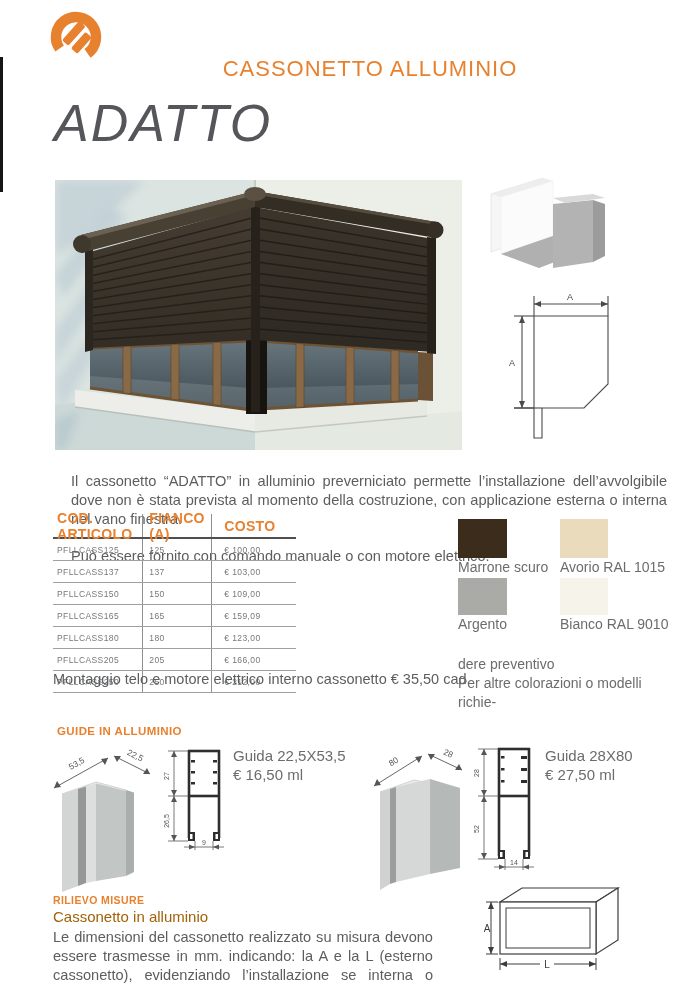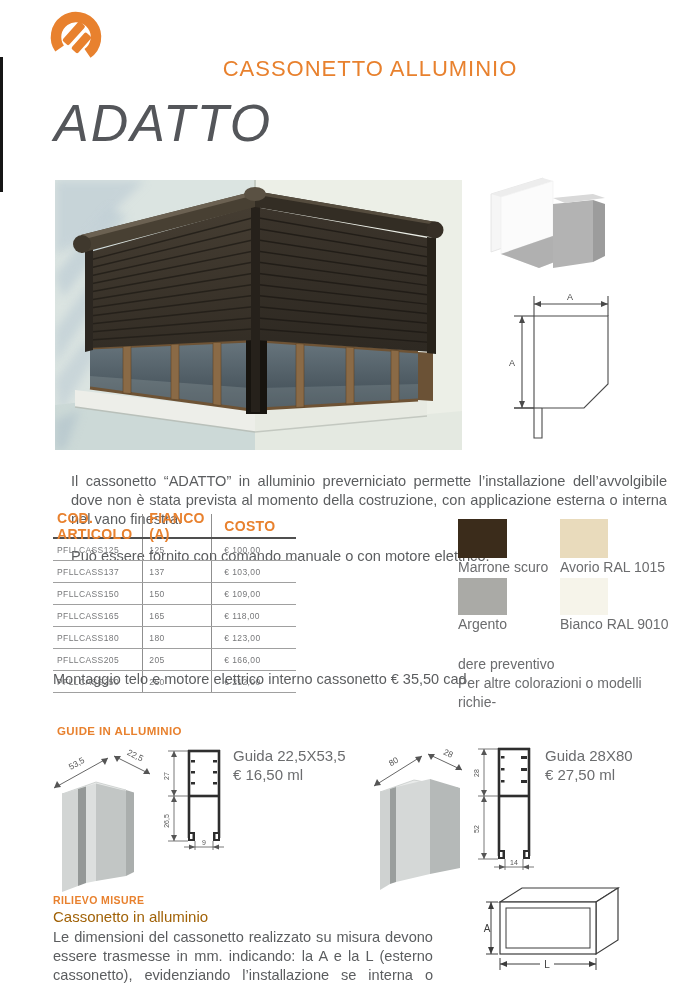--- a/index.html
+++ b/index.html
@@ -198,21 +198,21 @@
       <div class="c3">€ 103,00</div>
     </div>
     <div class="prow">
       <div class="c1">PFLLCASS150</div>
       <div class="c2">150</div>
       <div class="c3">€ 109,00</div>
     </div>
     <div class="prow">
       <div class="c1">PFLLCASS165</div>
       <div class="c2">165</div>
-      <div class="c3">€ 118,00</div>
+      <div class="c3">€ 159,09</div>
     </div>
     <div class="prow">
       <div class="c1">PFLLCASS180</div>
       <div class="c2">180</div>
       <div class="c3">€ 123,00</div>
     </div>
     <div class="prow">
       <div class="c1">PFLLCASS205</div>
       <div class="c2">205</div>
       <div class="c3">€ 166,00</div>

